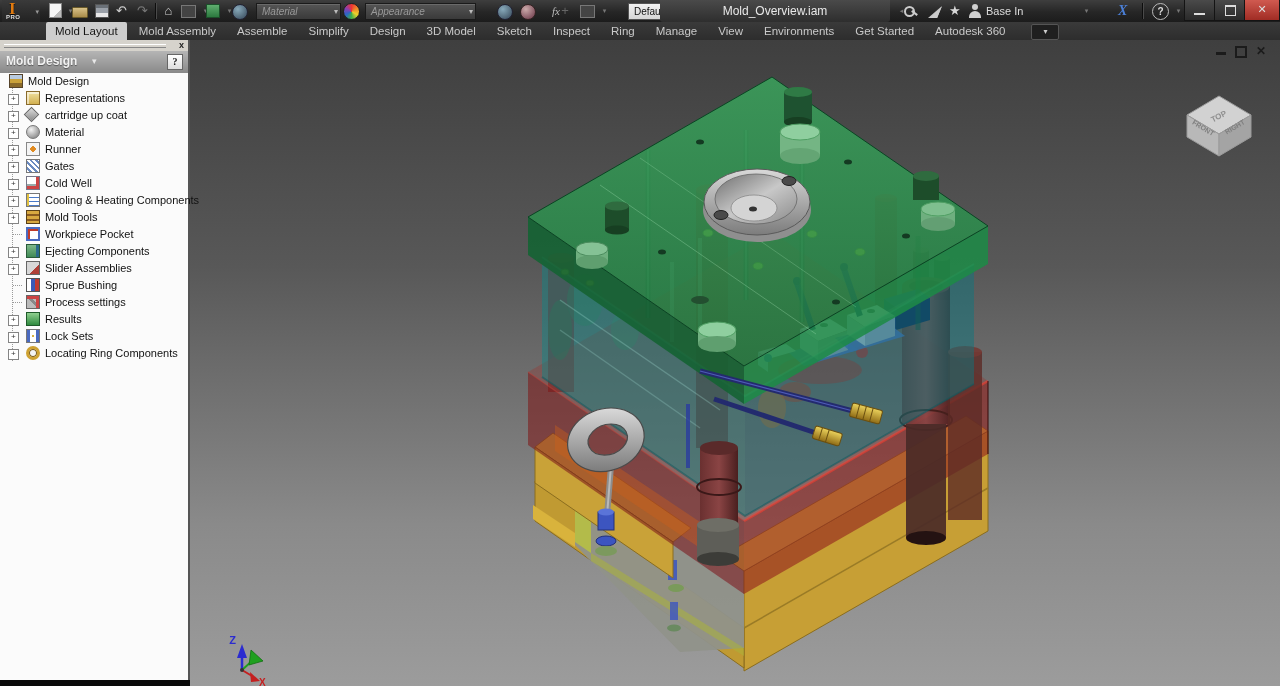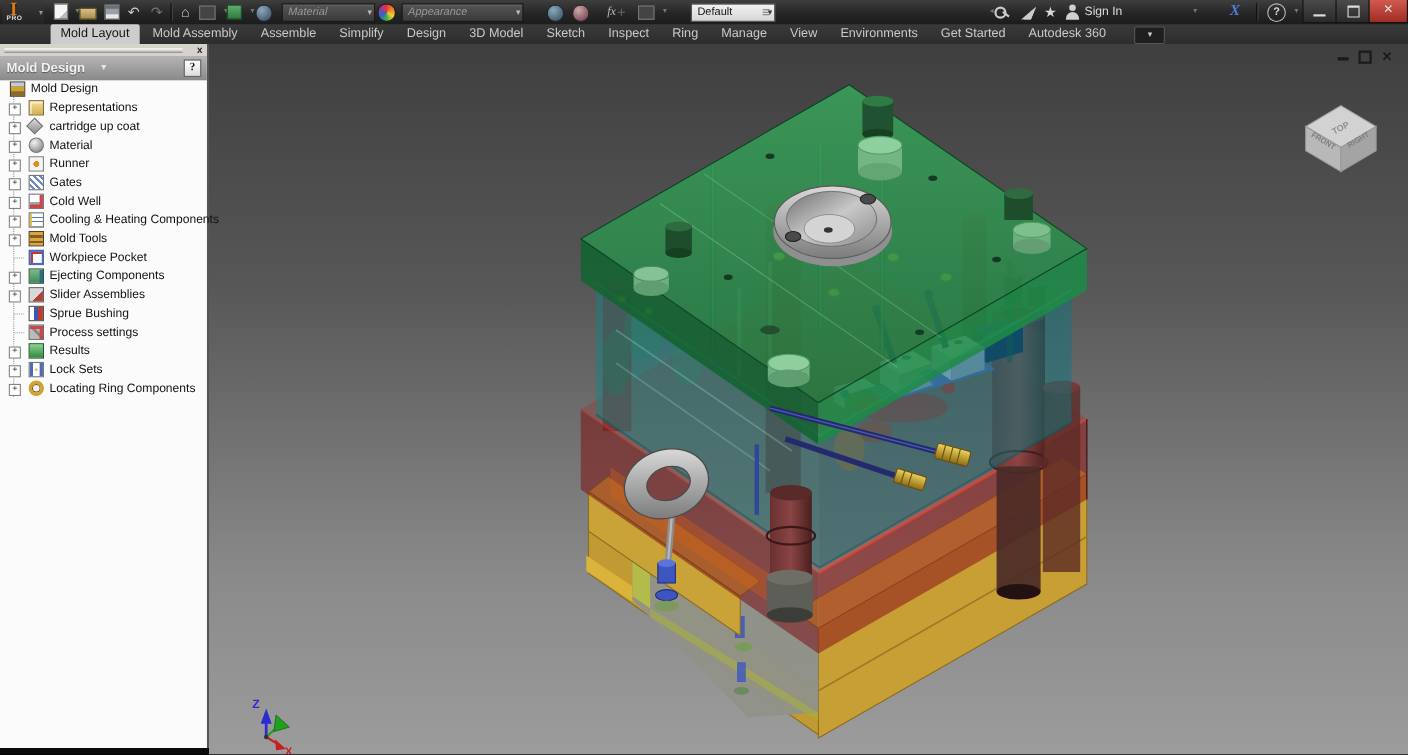--- a/index.html
+++ b/index.html
@@ -163,32 +163,33 @@
     <div class="qicon plus" style="left:558px">+</div>
     <div class="qicon" style="left:580px">
         <div class="boxic"></div>
       </div>
     <div class="qicon glyphic dim" style="left:596px;font-size:7px">▾</div>
     <div class="combo light" style="left:628px;width:70px">
       <span>Default</span>
       <span class="arr" style="color:#333">▾</span>
     </div>
     <div class="qicon glyphic dim" style="left:688px">≡</div>
+    <div class="doctitle">Mold_Overview.iam</div>
     <div class="qicon glyphic dim" style="left:893px;font-size:7px">◂</div>
     <div class="qicon" style="left:903px">
         <div class="keyic"></div>
       </div>
     <div class="qicon" style="left:928px">
         <div class="sendic"></div>
       </div>
     <div class="qicon staric" style="left:949px">★</div>
     <div class="qicon" style="left:968px">
         <div class="personic"></div>
       </div>
-    <div class="signin" style="left:986px">Sign In</div>
+    <div class="signin" style="left:986px">Base In</div>
     <div class="qicon glyphic dim" style="left:1078px;font-size:7px">▾</div>
     <div class="xchg" style="left:1118px">X</div>
     <div class="sep" style="left:1142px"></div>
     <div class="helpc" style="left:1152px">?</div>
     <div class="qicon glyphic dim" style="left:1170px;font-size:7px">▾</div>
     <div class="winbtn" style="left:1184px">
         <div class="minbar"></div>
       </div>
     <div class="winbtn" style="left:1214px">
         <div class="restic"></div>

